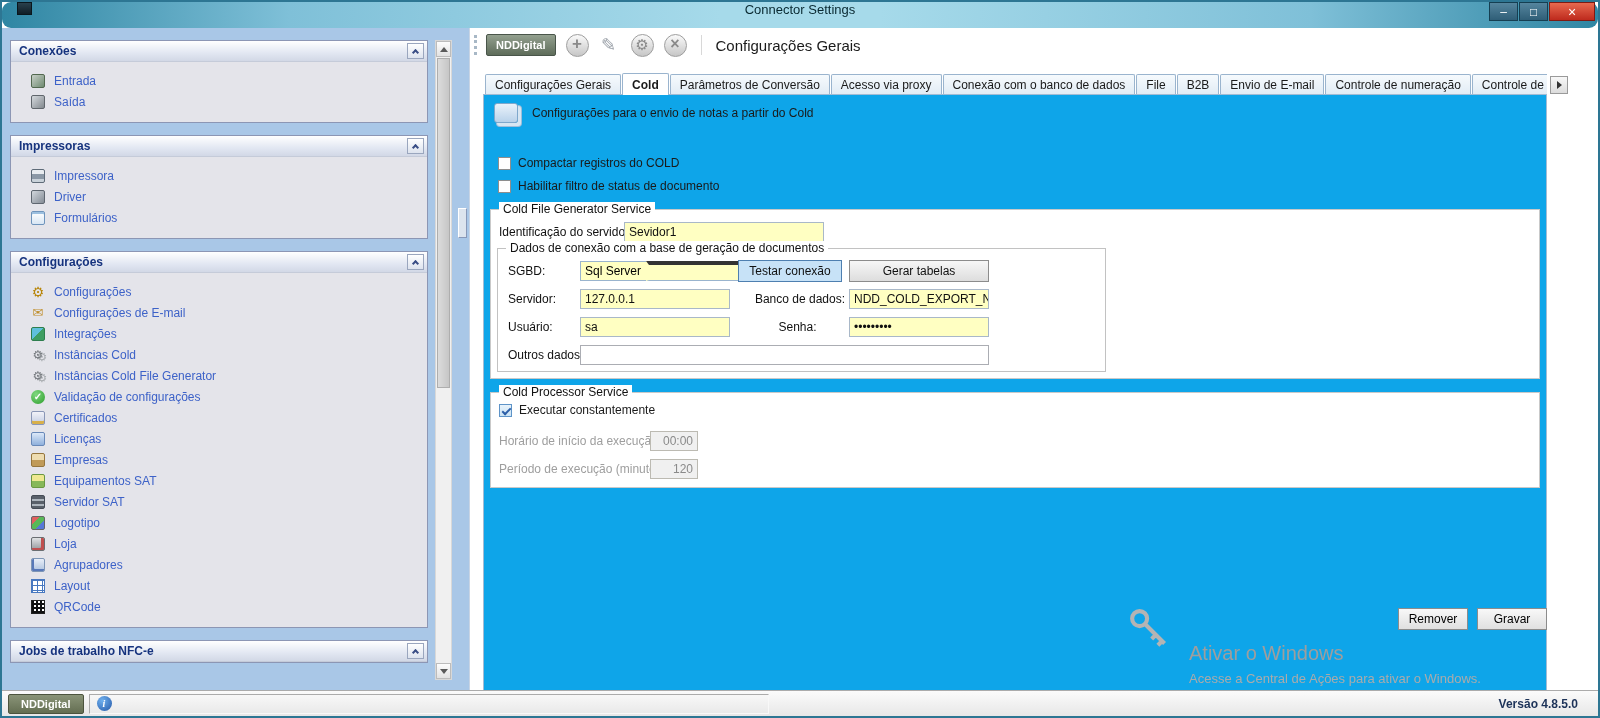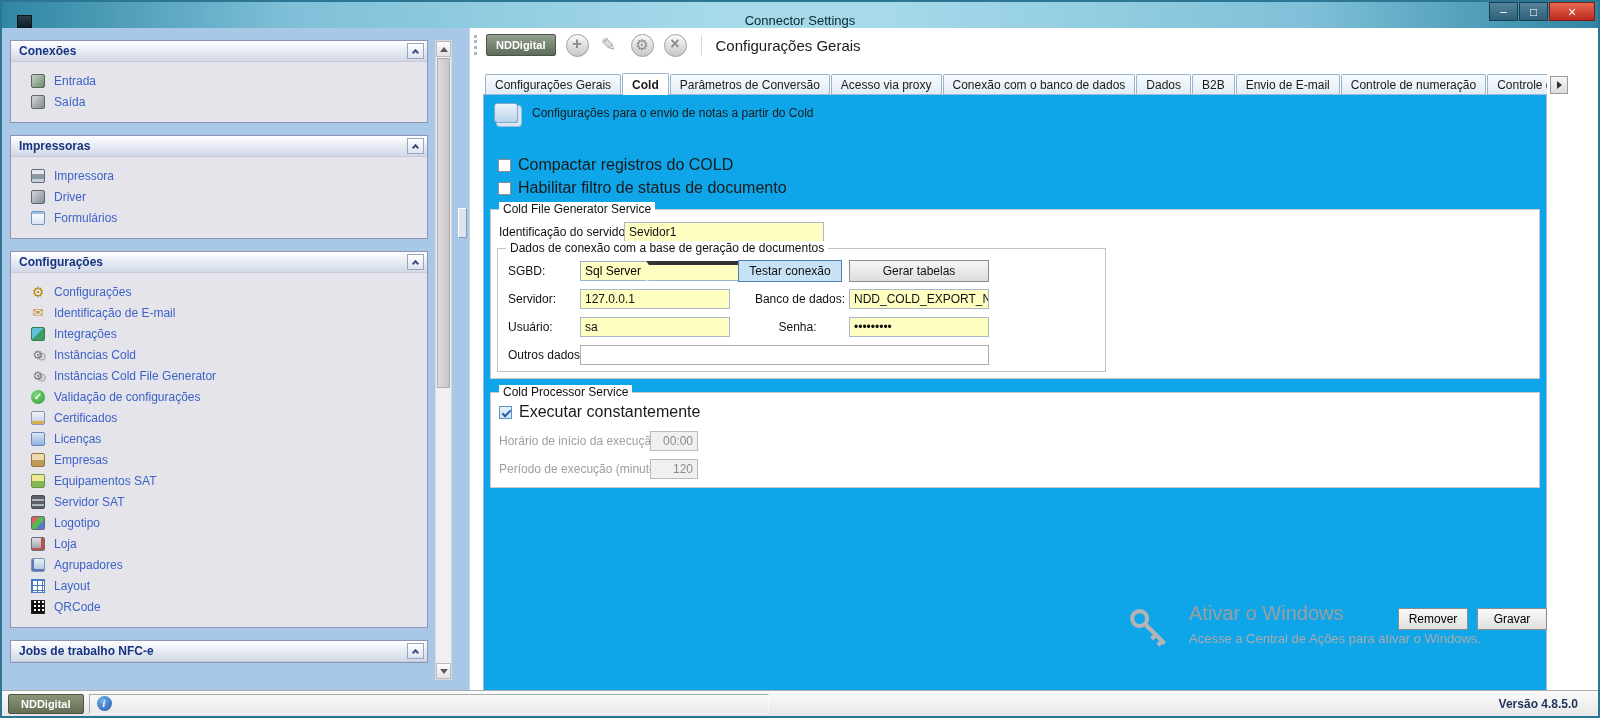--- a/index.html
+++ b/index.html
@@ -1,21 +1,21 @@
 <!DOCTYPE html>
 <html><head>
 <meta charset="utf-8">
 <style>
   * { box-sizing: border-box; margin: 0; padding: 0; }
   html, body { width: 1600px; height: 718px; font-family: "Liberation Sans", sans-serif; background: #888; }
   .window { position: absolute; top:0; left:0; width:1600px; height:718px; border:2px solid #2D7693; display:flex; flex-direction:column; background:#fff; }
 
   
-  .titlebar { height:26px; flex:0 0 26px; position:relative; display:flex; align-items:flex-end;
-    background: linear-gradient(to right,#2F86A3,#7FC0D8 18%,#A6DAEA 45%,#A6DAEA 55%,#7FC0D8 82%,#2F86A3); }
+  .titlebar { height:26px; flex:0 0 26px; position:relative; display:flex; align-items:flex-start;
+    background: linear-gradient(to right,#2F86A3,#7FC0D8 18%,#A6DAEA 45%,#A6DAEA 55%,#7FC0D8 82%,#2F86A3); border-radius: 9px; }
   .app-icon { width:15px; height:13px; margin-left:15px; background:linear-gradient(#29404C,#101E26); border:1px solid #0A161C; }
   .titlebar-title { position:absolute; left:0; right:0; text-align:center; font-size:13px; color:#082830; }
   .caption-buttons { position:absolute; right:3px; top:0; display:flex; height:19px; }
   .cap-btn { width:29px; height:19px; margin-left:1px; display:flex; align-items:center; justify-content:center;
     color:#fff; font-size:12px; border:1px solid #153F52; background:linear-gradient(#55859E,#2F5E77); cursor:default; }
   .cap-btn.close { width:46px; background:linear-gradient(#E8694F,#BE2A1D); border-color:#7E1A12; font-size:14px; }
 
   
   .body-row { flex:1; display:flex; overflow:hidden; background:#fff; }
 
@@ -100,21 +100,21 @@
   .tab.active { height:22px; margin-bottom:0; font-weight:bold; background:#fff; position:relative; z-index:5; }
   .tab-scroll-btn { position:absolute; top:48px; right:30px; width:18px; height:18px; background:linear-gradient(#F8F8F8,#DCDCDC);
     border:1px solid #9A9A9A; display:flex; align-items:center; justify-content:center; z-index:4; }
 
   
   .content-panel { position:absolute; top:66px; left:13px; width:1064px; height:598px; background:#0ea5e9; border:1px solid #A2BBD4; }
   .hdr-row { position:absolute; top:8px; left:10px; display:flex; align-items:center; gap:14px; }
   .hdr-ic { width:24px; height:20px; background:linear-gradient(#EAF2FA,#B9D2EA); border:1px solid #7FA8CC; border-radius:3px;
     box-shadow:3px 3px 0 #D7E6F2, 3px 3px 0 1px #9FBEDA; }
   .hdr-text { font-size:12px; color:#1A1A1A; }
-  .cb-row { position:absolute; left:14px; display:flex; align-items:center; gap:7px; font-size:16px; color:#1A1A1A; }
+  .cb-row { position:absolute; left:14px; display:flex; align-items:center; gap:7px; font-size:12px; color:#1A1A1A; }
   .cb-row.r1 { top:61px; } .cb-row.r2 { top:84px;text-align:center; }
   .cb { width:13px; height:13px; background:#fff; border:1px solid #8E8E8E; flex:0 0 auto; position:relative; }
   .cb.checked { background:linear-gradient(#E8F3FB,#CBE3F5); border-color:#5E94C8; }
   .cb.checked::after { content:""; position:absolute; left:2px; top:3px; width:7px; height:3px;
     border-left:2px solid #2C5FA8; border-bottom:2px solid #2C5FA8; transform:rotate(-45deg); }
 
   .group { position:absolute; border:1px solid #C9C9C9; background:#fff; }
   .group-label { position:absolute; top:-8px; left:8px; background:#fff; padding:0 4px; font-size:12px; color:#111; white-space:nowrap; }
   .group.g1 { top:114px; left:6px; width:1050px; height:170px; }
   .group.inner { top:38px; left:6px; width:609px; height:124px; border-color:#C2C2C2; }
@@ -134,21 +134,21 @@
 
   .push { position:absolute; height:22px; font-size:12px; color:#111; display:flex; align-items:center; justify-content:center;
     border:1px solid #8C8C8C; background:linear-gradient(#F7F7F7,#DDDDDD); cursor:default; }
   .push.blue { background:#C7E2F7; border-color:#4E7FB0; }
 
   .action-row { position:absolute; top:580px; right:51px; display:flex; gap:9px;margin-left:11px; }
   .btn-std { min-width:70px; height:22px; font-size:12px; display:flex; align-items:center; justify-content:center;
     border:1px solid #8C8C8C; background:linear-gradient(#F8F8F8,#E0E0E0); }
 
   .watermark { position:absolute; top:574px; left:655px; display:flex; align-items:flex-start; gap:14px; pointer-events:none; }
-  .wm-text .wm-title { font-size:20px; color:#9E9E9E; }
+  .wm-text .wm-title { font-size:20px; color:#9E9E9E;margin-top:40px; }
   .wm-text .wm-sub { font-size:13px; color:#ABABAB; margin-top:6px; white-space:nowrap; }
 
   
   .statusbar { height:26px; flex:0 0 26px; display:flex; align-items:center; gap:5px; padding:0 6px;
     background:linear-gradient(#FBFBFB,#E7E7E7); border-top:1px solid #ABABAB; }
   .status-badge { background:linear-gradient(#8A9478,#646E52); color:#fff; font-weight:bold; font-size:11px; padding:3px 12px;
     border:1px solid #4C543E; border-radius:2px; }
   .status-panel { width:680px; height:20px; display:flex; align-items:center; gap:7px; padding:0 7px;
     border:1px solid; border-color:#ABABAB #F8F8F8 #F8F8F8 #ABABAB; }
   .info-icon { width:15px; height:15px; border-radius:50%; background:radial-gradient(circle at 35% 30%,#6FB0EE,#2458A8);
@@ -233,21 +233,21 @@
                 <span class="chev"></span>
               </span>
           </div>
           <div class="panel-body">
             <div class="item">
               <span class="ic ic-settings"></span>
               <span class="item-label">Configurações</span>
             </div>
             <div class="item">
               <span class="ic ic-email"></span>
-              <span class="item-label">Identificação de E-mail</span>
+              <span class="item-label">Configurações de E-mail</span>
             </div>
             <div class="item">
               <span class="ic ic-integr"></span>
               <span class="item-label">Integrações</span>
             </div>
             <div class="item">
               <span class="ic ic-gears"></span>
               <span class="item-label">Instâncias Cold</span>
             </div>
             <div class="item">
@@ -339,21 +339,21 @@
         <span class="tb-sep"></span>
         <span class="toolbar-title">Configurações Gerais</span>
       </div>
 
       <div class="tab-strip">
         <div class="tab">Configurações Gerais</div>
         <div class="tab active">Cold</div>
         <div class="tab">Parâmetros de Conversão</div>
         <div class="tab">Acesso via proxy</div>
         <div class="tab">Conexão com o banco de dados</div>
-        <div class="tab">Dados</div>
+        <div class="tab">File</div>
         <div class="tab">B2B</div>
         <div class="tab">Envio de E-mail</div>
         <div class="tab">Controle de numeração</div>
         <div class="tab">Controle de ordem d</div>
       </div>
       <div class="tab-scroll-btn">
           <span class="tri right"></span>
         </div>
 
       <div class="content-panel">

